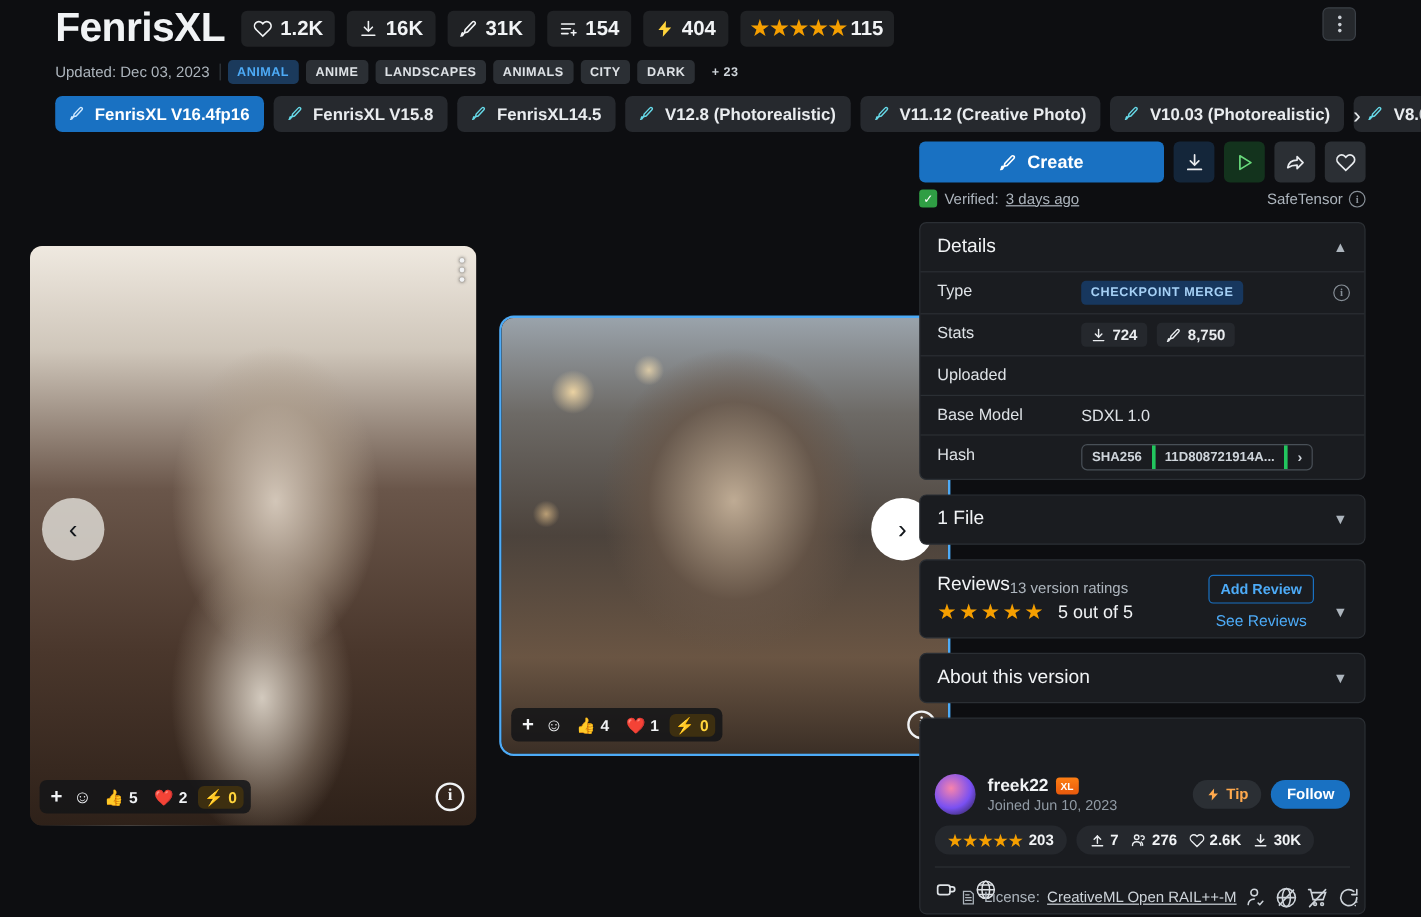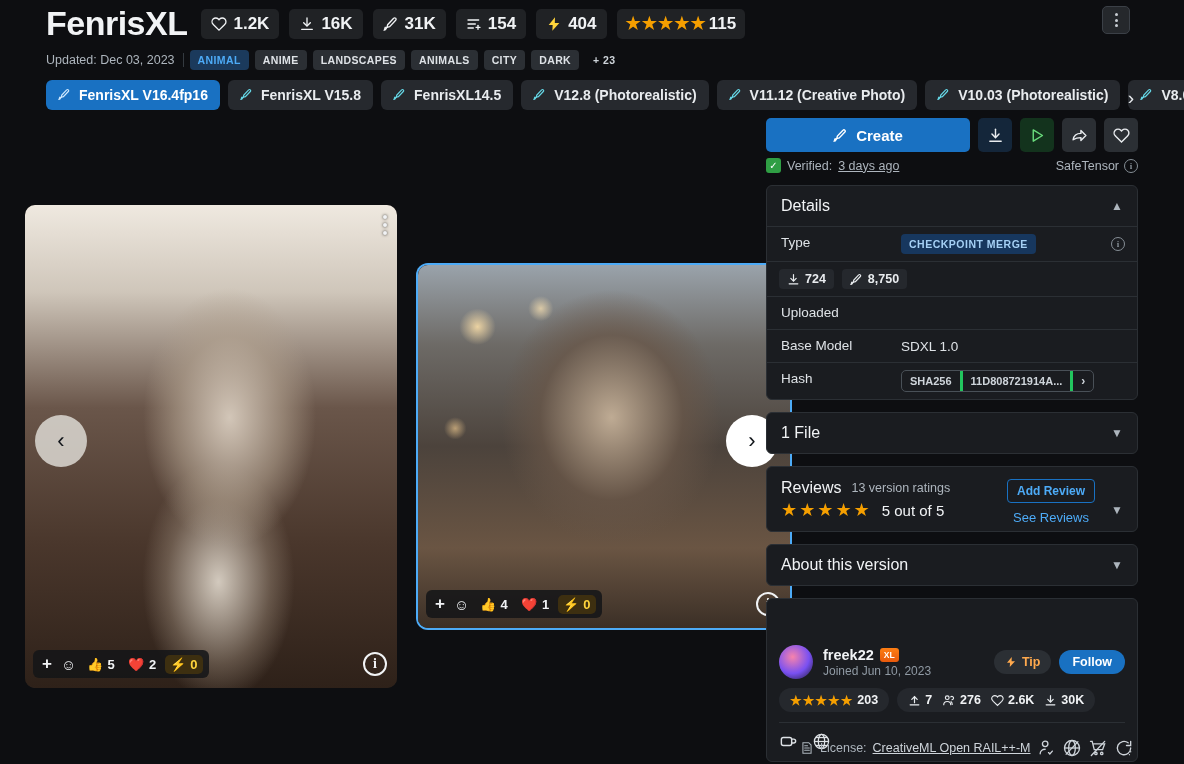--- a/index.html
+++ b/index.html
@@ -176,21 +176,21 @@
   .hash-group { display: inline-flex; align-items: stretch; border: 1px solid #495057; border-radius: 5px; overflow: hidden; }
   .hash-group > span {
     padding: 3px 8px; font-size: 11px; font-weight: 700; color: #ced4da;
     display: flex; align-items: center; font-family: "Liberation Sans", sans-serif;
   }
   .hash-group > span + span { border-left: 3px solid #22c55e; }
   .hash-group .more { cursor: pointer; font-size: 12px; }
   .row-info { margin-left: auto; }
 
   .reviews-panel { padding: 12px 14px; position: relative; }
-  .rev-top { display: flex; align-items: center; gap: 10px; }
+  .rev-top { display: flex; align-items: flex-end; }
   .rev-title { font-size: 16px; color: #f1f3f5; }
   .rev-sub { font-size: 12.5px; color: #adb5bd; }
   .rev-bottom { display: flex; align-items: center; gap: 12px; margin-top: 4px; }
   .rev-stars { display: flex; gap: 2px; }
   .rev-stars .star { font-size: 18px; }
   .rev-score { font-size: 15px; color: #f1f3f5; }
   .rev-actions { position: absolute; right: 42px; top: 12px; text-align: center; }
   .add-review {
     border: 1px solid #1971c2; color: #4dabf7; background: transparent;
     border-radius: 4px; padding: 4px 9px; font-size: 12px; font-weight: 700;
@@ -512,20 +512,21 @@
 
       <div class="detail-row">
         <div class="detail-label">Type</div>
         <div class="detail-val">
           <span class="badge-type">CHECKPOINT MERGE</span>
           <span class="i-circle row-info">i</span>
         </div>
       </div>
 
       <div class="detail-row">
+        <div class="detail-label">Stats</div>
         <div class="detail-val">
           <span class="stat-mini">
             <span>
               <svg width="13" height="13" viewBox="0 0 24 24" fill="none" stroke="#e9ecef" stroke-width="2.2" stroke-linecap="round">
                   <path d="M12 3v11"></path>
                   <path d="M7 10l5 5 5-5"></path>
                   <path d="M4 20h16"></path>
                 </svg>
             </span>
             <span>724</span>

